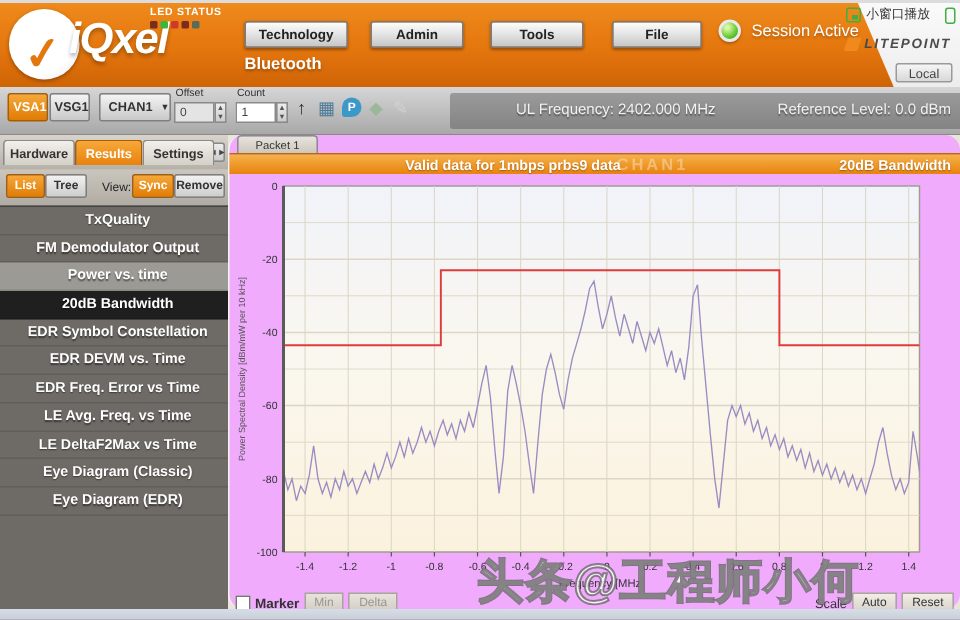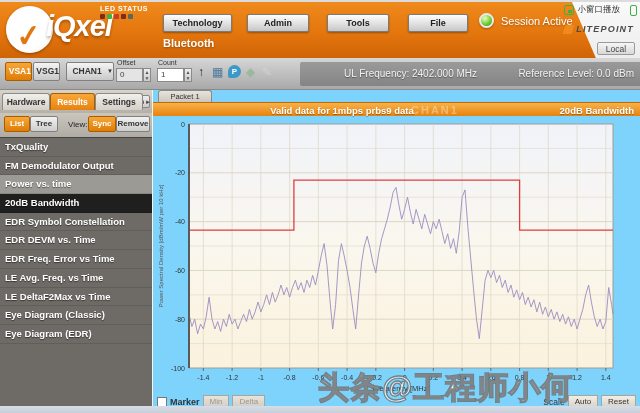--- a/index.html
+++ b/index.html
@@ -66,28 +66,28 @@
   .stab { position:absolute; top:3px; height:17px; border:1px solid #8a8a8a; border-bottom:none; border-radius:3px 3px 0 0;
     background:linear-gradient(180deg,#f2f0ec,#d4d0c8); font-size:8.5px; font-weight:bold; color:#333; text-align:center; line-height:16px; cursor:pointer; }
   .stab.active { background:linear-gradient(180deg,#f7a83a,#e8820e); color:#fff; border-color:#a85d02; }
   .collapse-btn { position:absolute; right:2px; top:5px; width:12px; height:13px; border:1px solid #888; border-radius:2px;
     background:linear-gradient(180deg,#eee,#ccc); font-size:6px; text-align:center; line-height:12px; color:#444; }
   .side-controls { position:absolute; left:0; top:23px; width:152px; height:24px; background:linear-gradient(180deg,#cac6be,#b0aca4); }
   .cbtn { position:absolute; top:3px; height:16px; border:1px solid #808080; border-radius:2px; font-size:8px; font-weight:bold;
     text-align:center; line-height:14px; background:linear-gradient(180deg,#f2f2f2,#cdcdcd); color:#333; cursor:pointer; }
   .cbtn.orange { background:linear-gradient(180deg,#f5a83a,#e07c06); color:#fff; border-color:#a85d02; }
   .view-label { position:absolute; left:68px; top:7px; font-size:8px; color:#222; }
-  .side-list { position:absolute; left:0; top:47px; width:152px; height:269px; background:#6e6b67; border-top:1px solid #444; }
+  .side-list { position:absolute; left:0; top:47px; width:152px; height:269px; background:#6e6b67; border-top:1px solid #444;text-align:center; }
   .side-item { height:18.7px; line-height:18.7px; padding-left:5px; font-size:9.5px; font-weight:bold; color:#fff;
     text-shadow:0 1px 1px rgba(0,0,0,.5); border-bottom:1px solid rgba(0,0,0,.12); cursor:pointer; white-space:nowrap; }
   .side-item.selected { background:#9b9a94; }
   .side-item.active { background:#1f1f1f; }
 
   
-  .chart-panel { position:absolute; left:152px; top:88px; width:488px; height:316px; background:#7dd3fc; border-left:1px solid #f6f4ef; }
+  .chart-panel { position:absolute; left:152px; top:88px; width:488px; height:316px; background:#f0abfc; border-left:1px solid #f6f4ef;border-radius:10px; }
   .packet-tab { position:absolute; left:5px; top:0px; width:54px; height:12px; background:linear-gradient(180deg,#e8e4dc,#ccc8c0);
     border:1px solid #8a8a8a; border-bottom:none; border-radius:3px 3px 0 0; font-size:7.5px; color:#333; text-align:center; line-height:11px; cursor:pointer; }
   .chart-header { position:absolute; left:0; top:12px; width:488px; height:14px;
     background:linear-gradient(180deg,#f6b24a,#e8820e); border-top:1px solid #c06a04; }
   .ch-center { position:absolute; left:0; right:110px; top:2px; text-align:center; color:#fff; font-size:9.5px; font-weight:bold; text-shadow:0 1px 1px rgba(0,0,0,.35); }
   .ch-ghost { position:absolute; left:258px; top:1px; color:rgba(255,255,255,.35); font-size:11px; font-weight:bold; letter-spacing:2px; }
   .ch-right { position:absolute; right:7px; top:2px; color:#fff; font-size:9.5px; font-weight:bold; text-shadow:0 1px 1px rgba(0,0,0,.35); }
   #chart-svg { position:absolute; left:0; top:26px; }
 
   .plot-controls-left { position:absolute; left:4px; top:305px; display:flex; align-items:center; gap:3px; }

